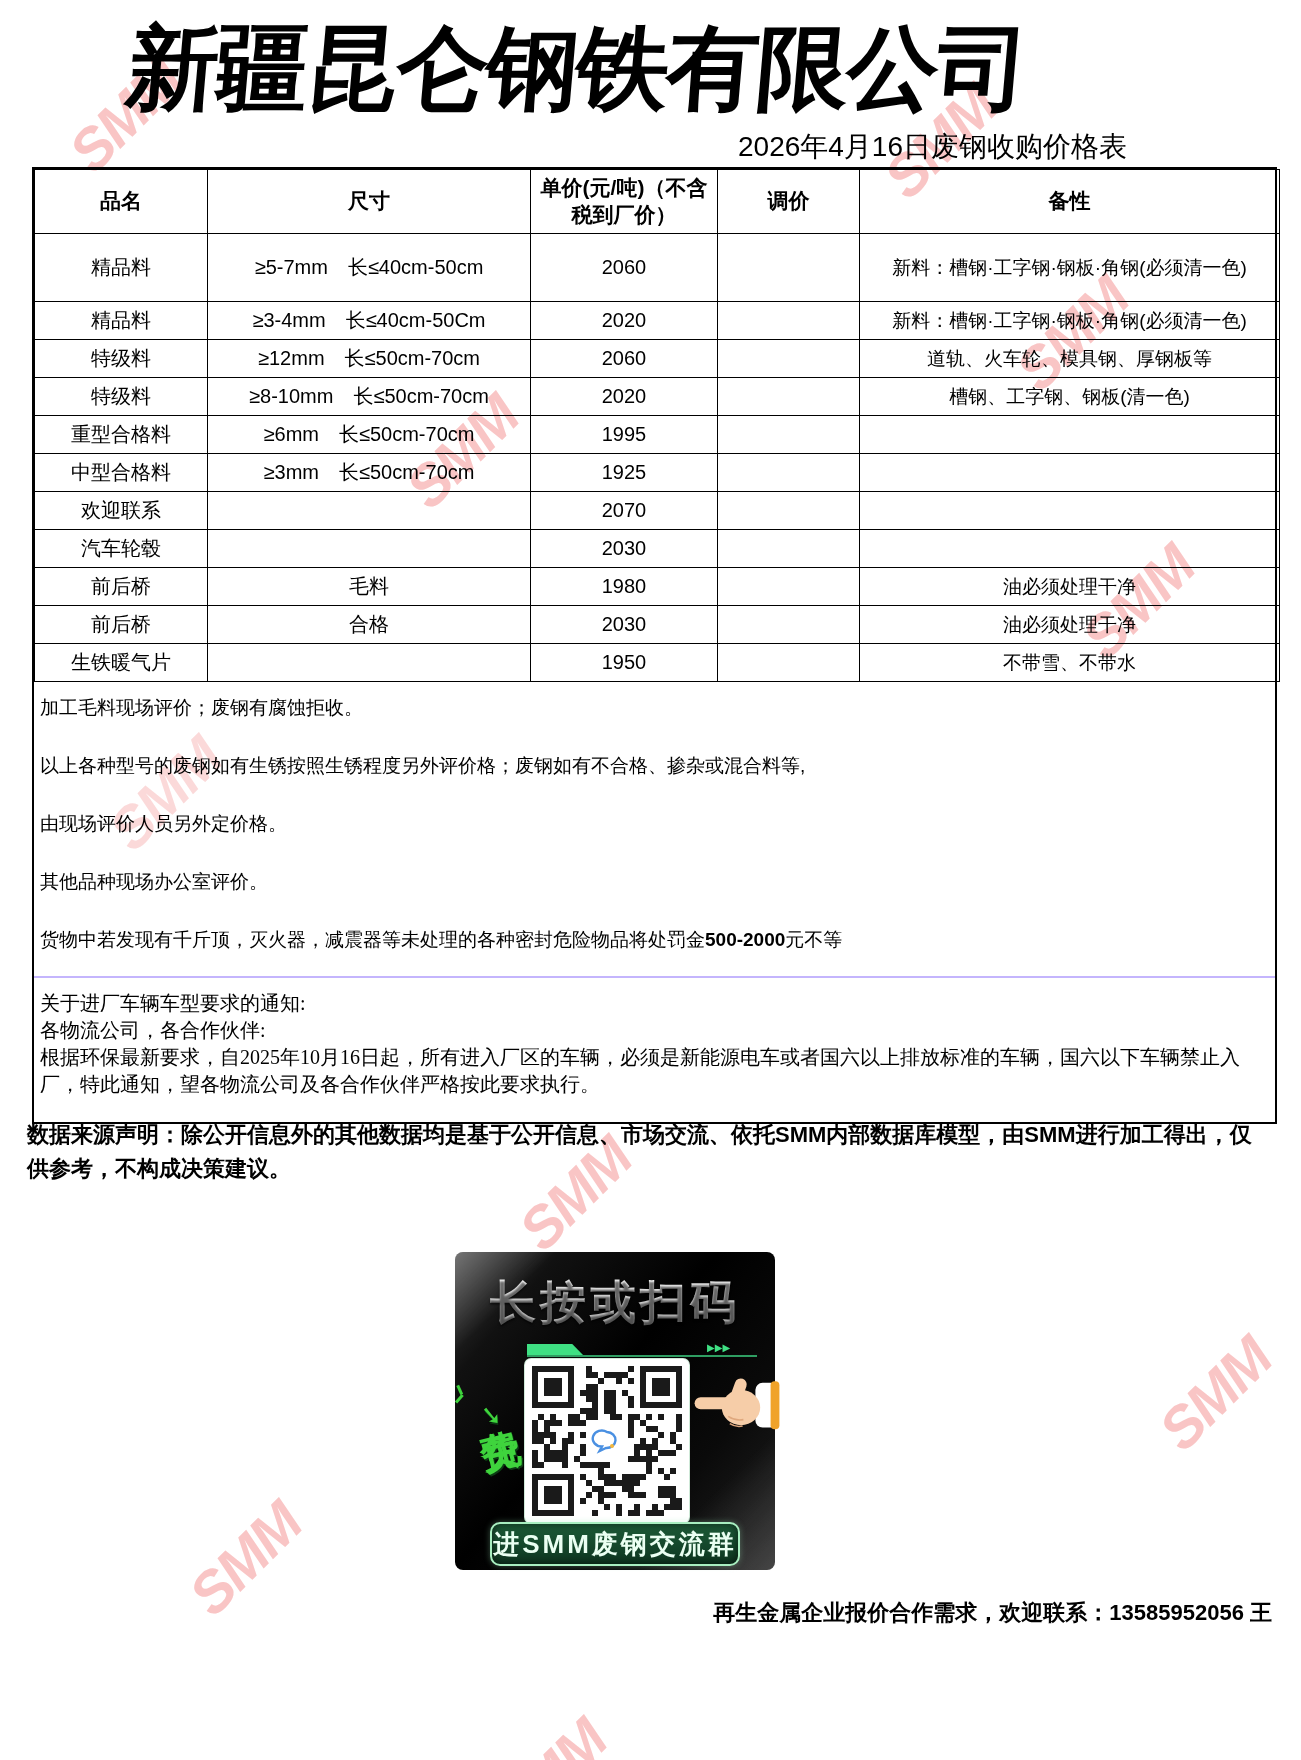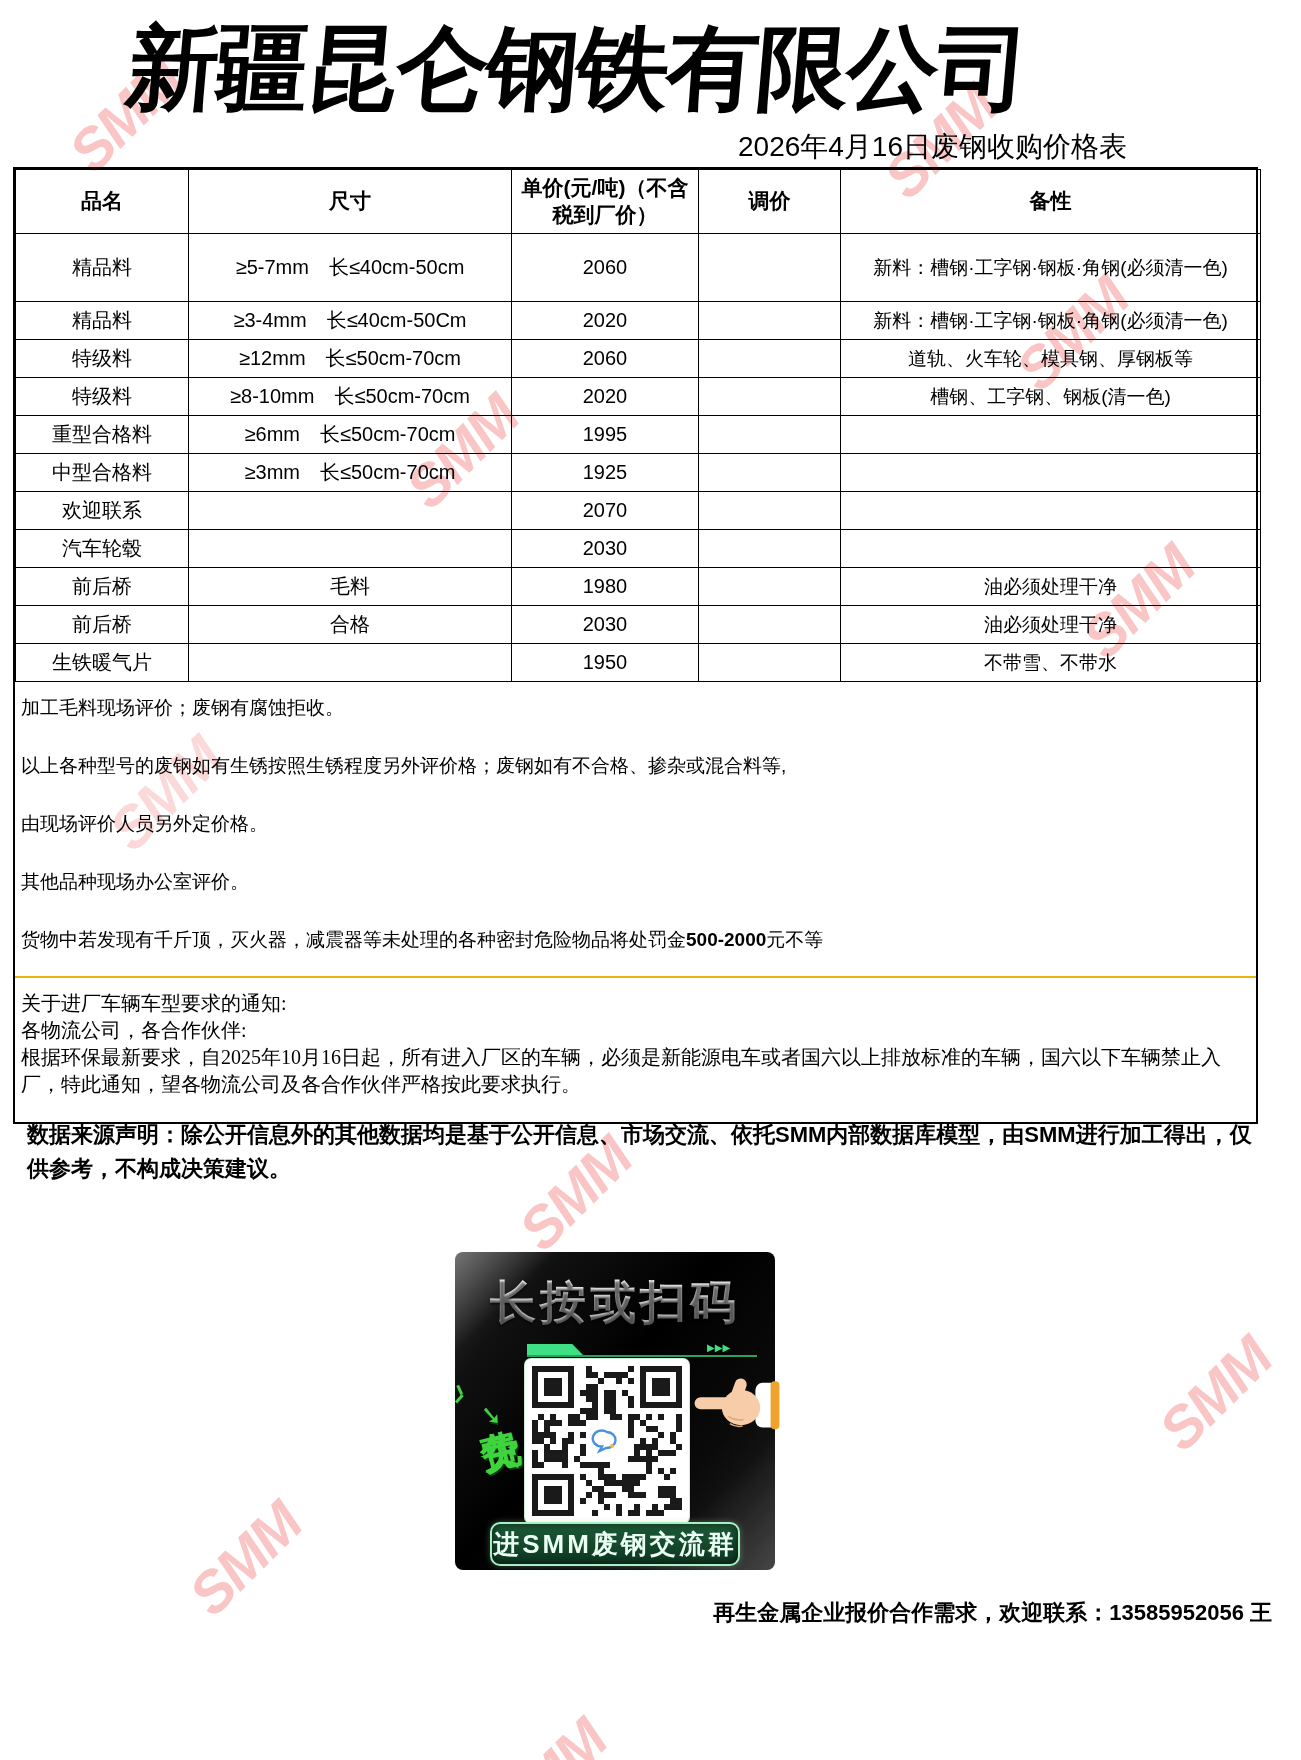--- a/index.html
+++ b/index.html
@@ -22,32 +22,32 @@
   .wm10{ left:485px; top:1742px; }
 
   
   .title { position:absolute; left:27px; top:18px; width:1100px; text-align:center;
            font-size:92px; font-weight:900; line-height:1.1; letter-spacing:-2px;
            transform:skewX(-5deg); z-index:2; }
   .subtitle { position:absolute; left:27px; top:128px; width:1100px; text-align:right;
               font-size:28px; font-weight:500; z-index:2; }
 
   
-  .doc-box { position:absolute; left:13px; top:167px; width:1245px;
+  .doc-box { position:absolute; left:32px; top:167px; width:1245px;
              border:2px solid #000; background:transparent; z-index:1; }
   table.price { width:100%; border-collapse:collapse; table-layout:fixed; }
   table.price th, table.price td { border:1px solid #000; text-align:center;
              vertical-align:middle; padding:2px 4px; background:transparent; }
   table.price th { font-size:21px; font-weight:bold; height:64px; line-height:1.25; }
   table.price td { font-size:20px; height:38px; }
   table.price td.remark { font-size:19px; }
   tr.tall td { height:68px; }
 
   
-  .notes { padding:14px 6px 0 6px; border-bottom:2px solid #eab308; }
+  .notes { padding:14px 6px 0 6px; border-bottom:2px solid #c4b5fd; }
   .note-line { height:58px; font-size:19px; line-height:24px; text-align:left; }
   .note-line.penalty { height:48px; }
   .note-line b { font-weight:bold; }
 
   
   .notice { font-family:"Liberation Serif","DejaVu Serif",serif; font-size:20px;
             line-height:27px; padding:12px 6px 24px 6px; text-align:left;border-radius:11px; }
   .notice b { font-weight:normal; }
 
   

